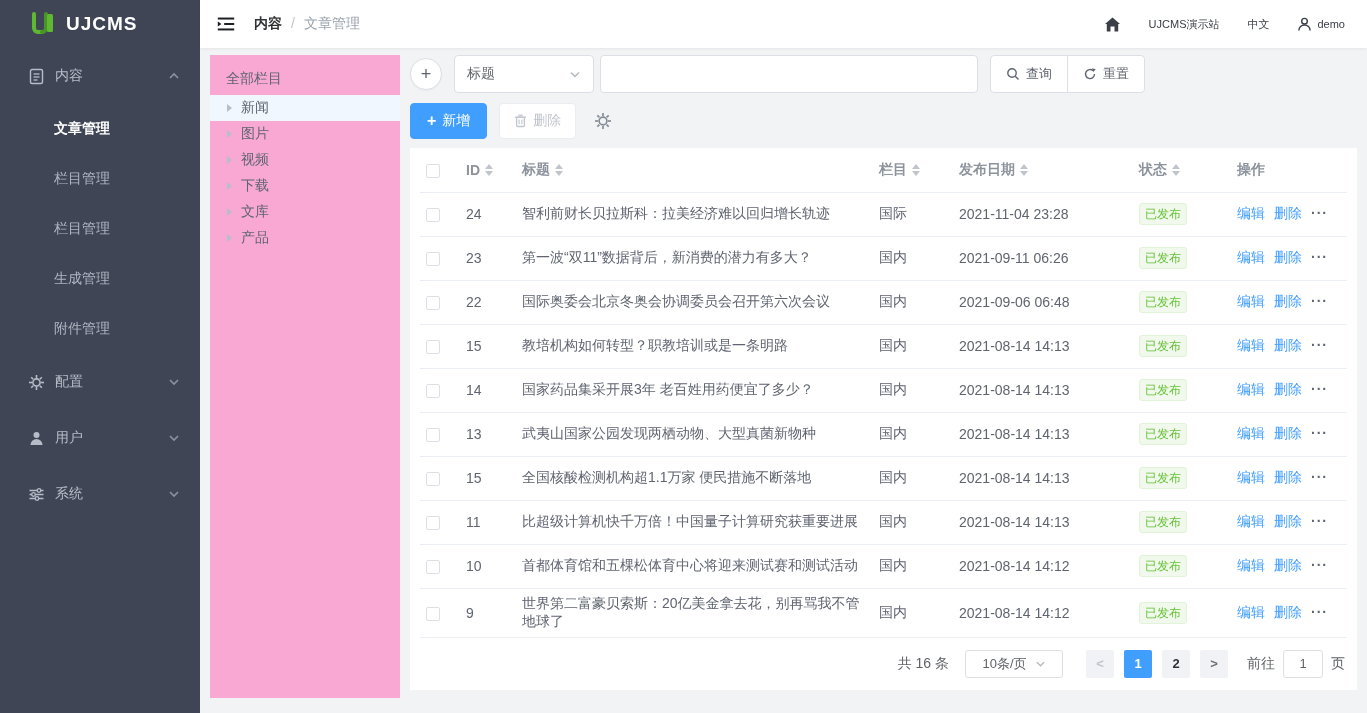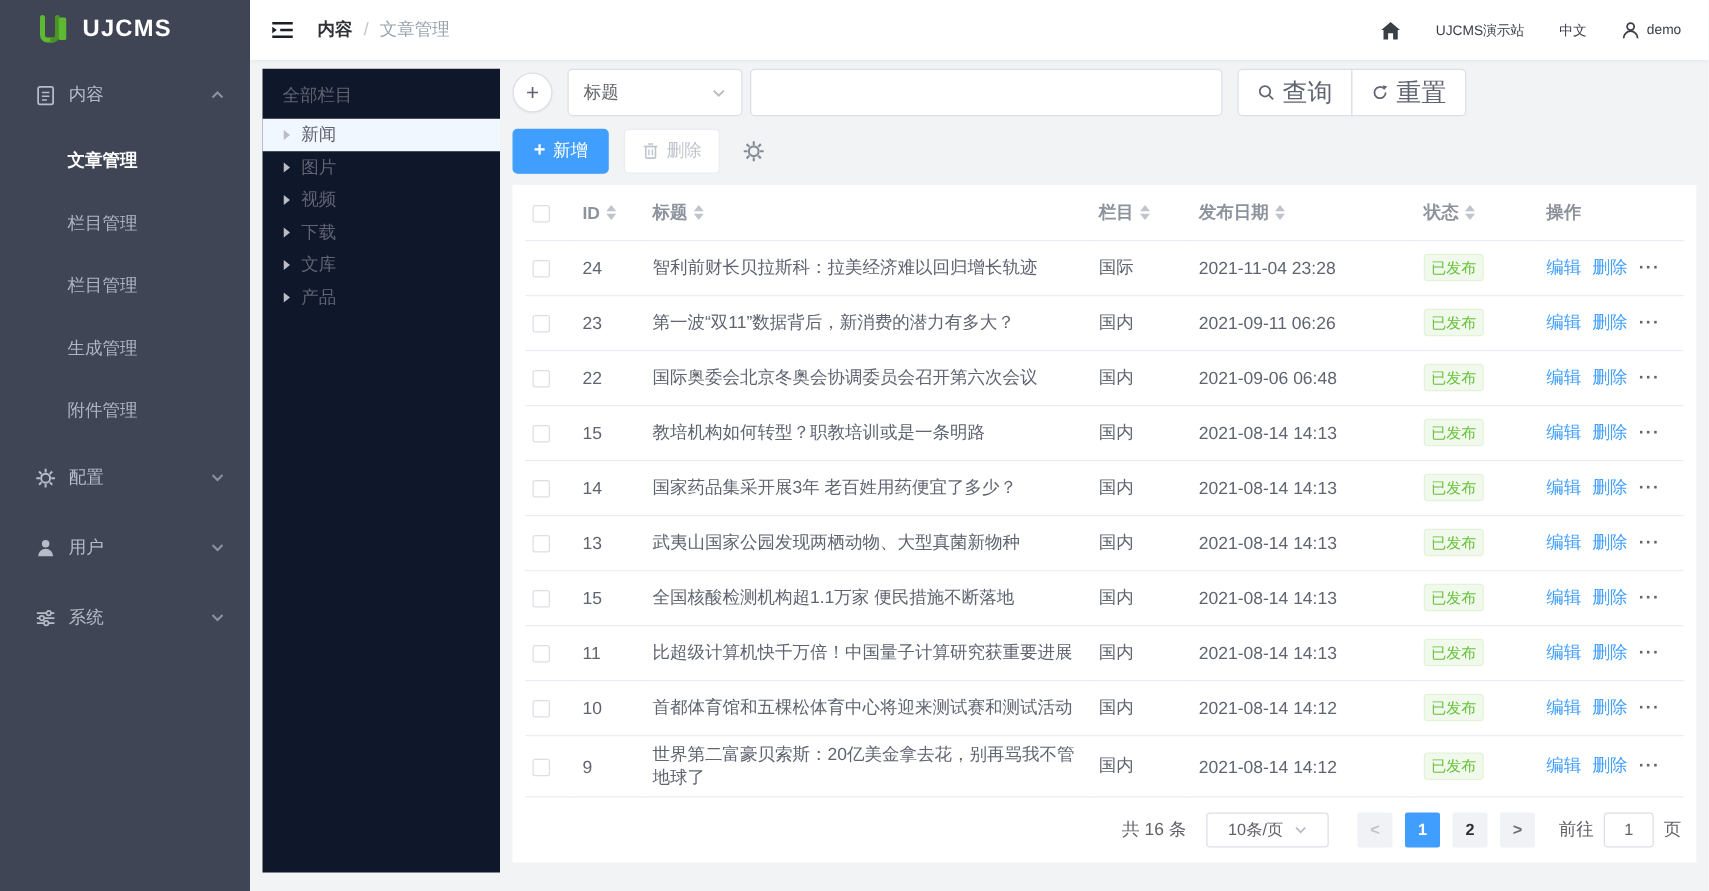--- a/index.html
+++ b/index.html
@@ -23,36 +23,36 @@
   .fold-btn { margin-right:18px; display:flex; align-items:center; cursor:pointer; }
   .crumb-section { color:#303133; font-weight:bold; }
   .crumb-sep { color:#c0c4cc; margin:0 9px; }
   .crumb-page { color:#9aa3ad; }
   .topbar-right { margin-left:auto; display:flex; align-items:center; gap:28px; color:#383c44; font-size:11px; }
   .topbar-right .tr-item { display:flex; align-items:center; gap:5px; cursor:pointer; }
 
   
   .content { flex:1; display:flex; padding:7px 10px 15px 10px; gap:10px; min-height:0; }
 
-  .tree-panel { width:190px; background:#0f172a; flex-shrink:0; padding-top:10px;font-family:Liberation Mono, monospace; }
+  .tree-panel { width:190px; background:#f9a8d4; flex-shrink:0; padding-top:10px; }
   .tree-title { height:26px; line-height:26px; padding-left:16px; color:#5f6470; margin-bottom:4px; }
   .tree-item { height:26px; display:flex; align-items:center; padding-left:17px; cursor:pointer; color:#5f6470; }
   .tree-item.active { background:#f0f7ff; }
   .tree-caret { width:0; height:0; border-left:5px solid #b8bdc6; border-top:4px solid transparent; border-bottom:4px solid transparent; margin-right:9px; }
 
   .work { flex:1; display:flex; flex-direction:column; min-width:0; }
 
   
   .search-row { display:flex; align-items:flex-start; height:38px; }
   .plus-btn { width:32px; height:32px; margin-top:3px; border-radius:50%; background:#fff; border:1px solid #dcdfe6; color:#5f6470; font-size:18px; line-height:1; display:flex; align-items:center; justify-content:center; cursor:pointer; box-shadow:0 1px 2px rgba(0,0,0,.04); }
   .field-select { width:140px; height:38px; margin-left:12px; background:#fff; border:1px solid #dcdfe6; border-radius:4px; display:flex; align-items:center; padding:0 12px; cursor:pointer; color:#606266; }
   .field-select .fs-label { flex:1; }
   .search-input { width:378px; height:38px; margin-left:6px; background:#fff; border:1px solid #dcdfe6; border-radius:4px; padding:0 12px; font-size:14px; color:#606266; outline:none; }
   .btn-group { display:flex; margin-left:12px; }
-  .gbtn { height:38px; background:#fff; border:1px solid #dcdfe6; display:flex; align-items:center; gap:6px; padding:0 15px; color:#5f6470; font-size:20px; cursor:pointer; }
+  .gbtn { height:38px; background:#fff; border:1px solid #dcdfe6; display:flex; align-items:center; gap:6px; padding:0 15px; color:#5f6470; font-size:13px; cursor:pointer; }
   .gbtn:first-child { border-radius:4px 0 0 4px; }
   .gbtn:last-child { border-radius:0 4px 4px 0; margin-left:-1px; }
 
   
   .toolbar-row { display:flex; align-items:center; margin-top:10px; height:36px; }
   .btn-primary { height:36px; padding:0 16px; background:#409eff; border:1px solid #409eff; border-radius:4px; color:#fff; font-size:14px; display:flex; align-items:center; gap:6px; cursor:pointer; }
   .btn-primary .plus { font-size:16px; font-weight:bold; line-height:1; }
   .btn-disabled { height:36px; padding:0 14px; margin-left:12px; background:#fff; border:1px solid #e9ecf1; border-radius:4px; color:#c0c4cc; font-size:14px; display:flex; align-items:center; gap:6px; cursor:not-allowed; }
   .gear-btn { margin-left:18px; display:flex; align-items:center; cursor:pointer; }
 

